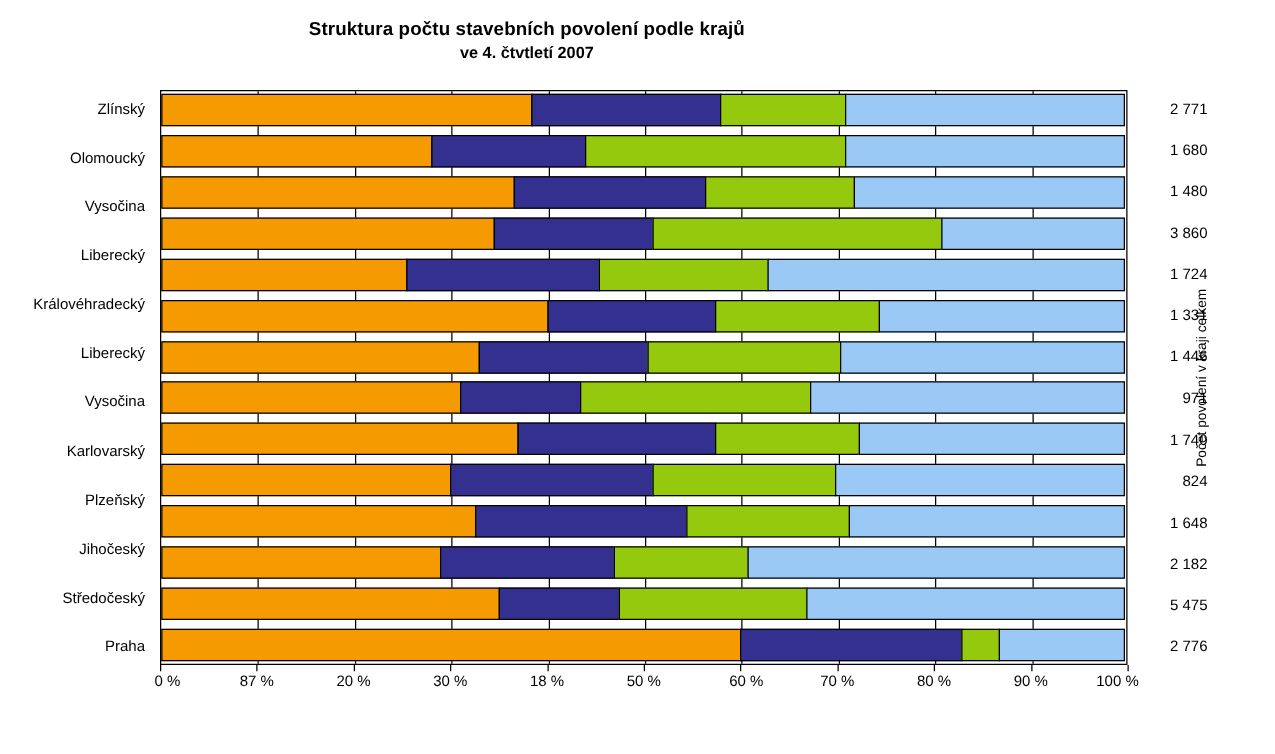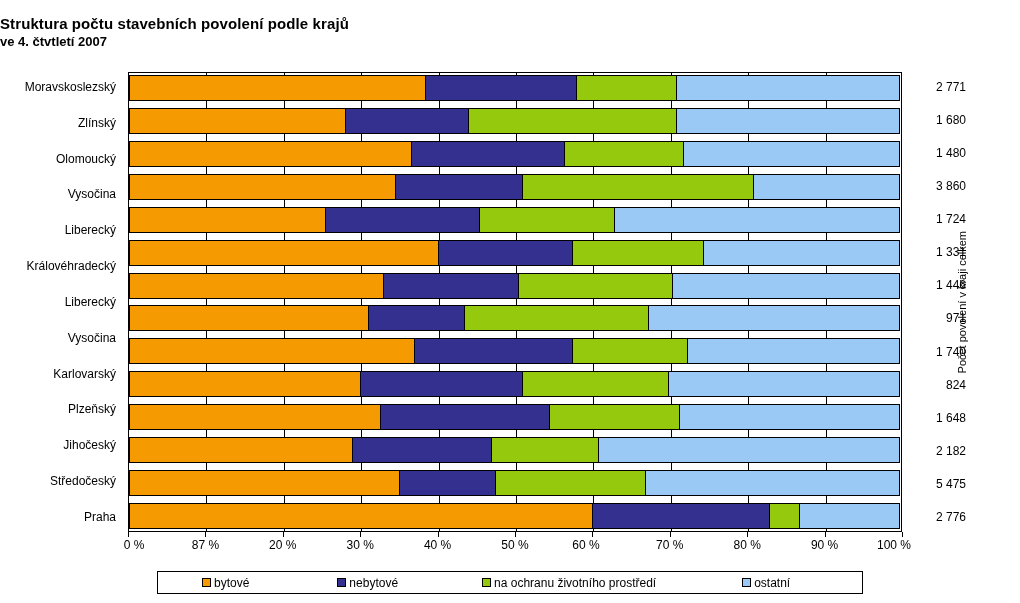--- a/index.html
+++ b/index.html
@@ -19,21 +19,21 @@
     position: absolute;
     inset: 0;
   }
 
   
   .title-block {
     position: absolute;
     left: 0;
     top: 14px;
     width: 843px;
-    text-align: left;
+    text-align: center;
   }
   .title-main {
     font-size: 15px;
     font-weight: bold;
     letter-spacing: 0.1px;
     line-height: 19px;
   }
   .title-sub {
     font-size: 13px;
     font-weight: bold;
@@ -207,21 +207,20 @@
 <body>
 
 <div id="chart-root">
 
   <div class="title-block">
     <div class="title-main">Struktura počtu stavebních povolení podle krajů</div>
     <div class="title-sub">ve 4. čtvtletí 2007</div>
   </div>
 
   <div class="ylabels" id="ylabels">
-      <div class="ylabel">Moravskoslezský</div>
       <div class="ylabel">Zlínský</div>
       <div class="ylabel">Olomoucký</div>
       <div class="ylabel">Vysočina</div>
       <div class="ylabel">Liberecký</div>
       <div class="ylabel">Královéhradecký</div>
       <div class="ylabel">Liberecký</div>
       <div class="ylabel">Vysočina</div>
       <div class="ylabel">Karlovarský</div>
       <div class="ylabel">Plzeňský</div>
       <div class="ylabel">Jihočeský</div>
@@ -353,47 +352,29 @@
   <div class="xaxis" id="xaxis">
       <div class="xtick-mark" style="left: 0px;"></div>
       <div class="xtick-label" style="left: 6px;">0 %</div>
       <div class="xtick-mark" style="left: 77.4px;"></div>
       <div class="xtick-label" style="left: 77.4px;">87 %</div>
       <div class="xtick-mark" style="left: 154.8px;"></div>
       <div class="xtick-label" style="left: 154.8px;">20 %</div>
       <div class="xtick-mark" style="left: 232.2px;"></div>
       <div class="xtick-label" style="left: 232.2px;">30 %</div>
       <div class="xtick-mark" style="left: 309.6px;"></div>
-      <div class="xtick-label" style="left: 309.6px;">40 %</div>
+      <div class="xtick-label" style="left: 309.6px;">18 %</div>
       <div class="xtick-mark" style="left: 387px;"></div>
       <div class="xtick-label" style="left: 387px;">50 %</div>
       <div class="xtick-mark" style="left: 464.4px;"></div>
-      <div class="xtick-label" style="left: 458px;">60 %</div>
+      <div class="xtick-label" style="left: 469px;">60 %</div>
       <div class="xtick-mark" style="left: 541.8px;"></div>
       <div class="xtick-label" style="left: 541.8px;">70 %</div>
       <div class="xtick-mark" style="left: 619.2px;"></div>
       <div class="xtick-label" style="left: 619.2px;">80 %</div>
       <div class="xtick-mark" style="left: 696.6px;"></div>
       <div class="xtick-label" style="left: 696.6px;">90 %</div>
       <div class="xtick-mark" style="left: 774px;"></div>
       <div class="xtick-label" style="left: 766px;">100 %</div>
     </div>
 
-  <div class="legend" id="legend">
-      <div class="legend-item i0">
-        <span class="legend-swatch" style="background: rgb(245, 154, 0);"></span>
-        <span>bytové</span>
-      </div>
-      <div class="legend-item i1">
-        <span class="legend-swatch" style="background: rgb(51, 48, 143);"></span>
-        <span>nebytové</span>
-      </div>
-      <div class="legend-item i2">
-        <span class="legend-swatch" style="background: rgb(149, 201, 13);"></span>
-        <span>na ochranu životního prostředí</span>
-      </div>
-      <div class="legend-item i3">
-        <span class="legend-swatch" style="background: rgb(155, 201, 245);"></span>
-        <span>ostatní</span>
-      </div>
-    </div>
 
 </div>
 
 </body></html>

